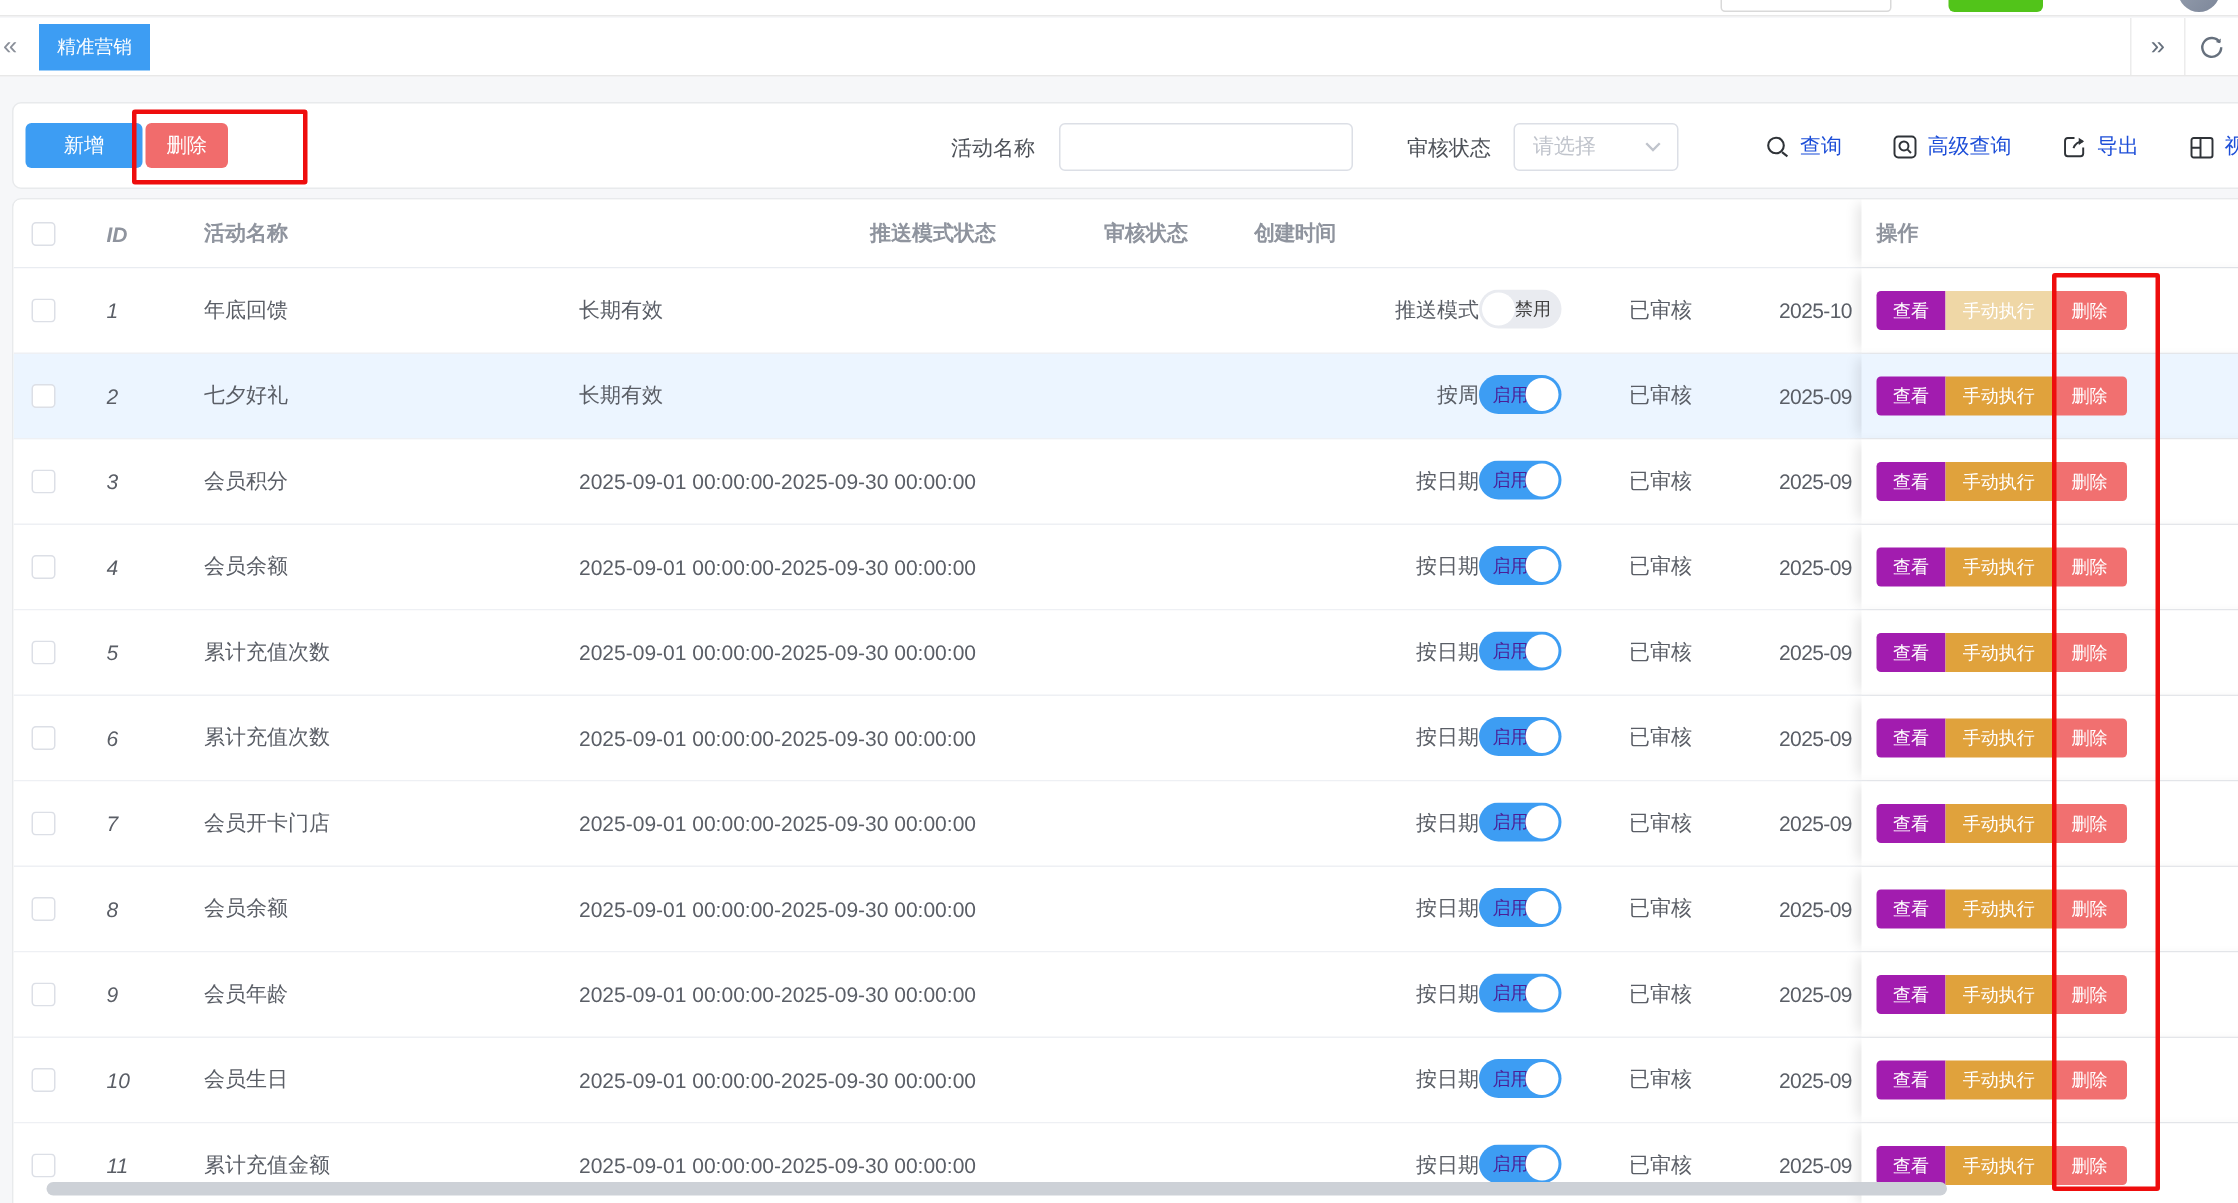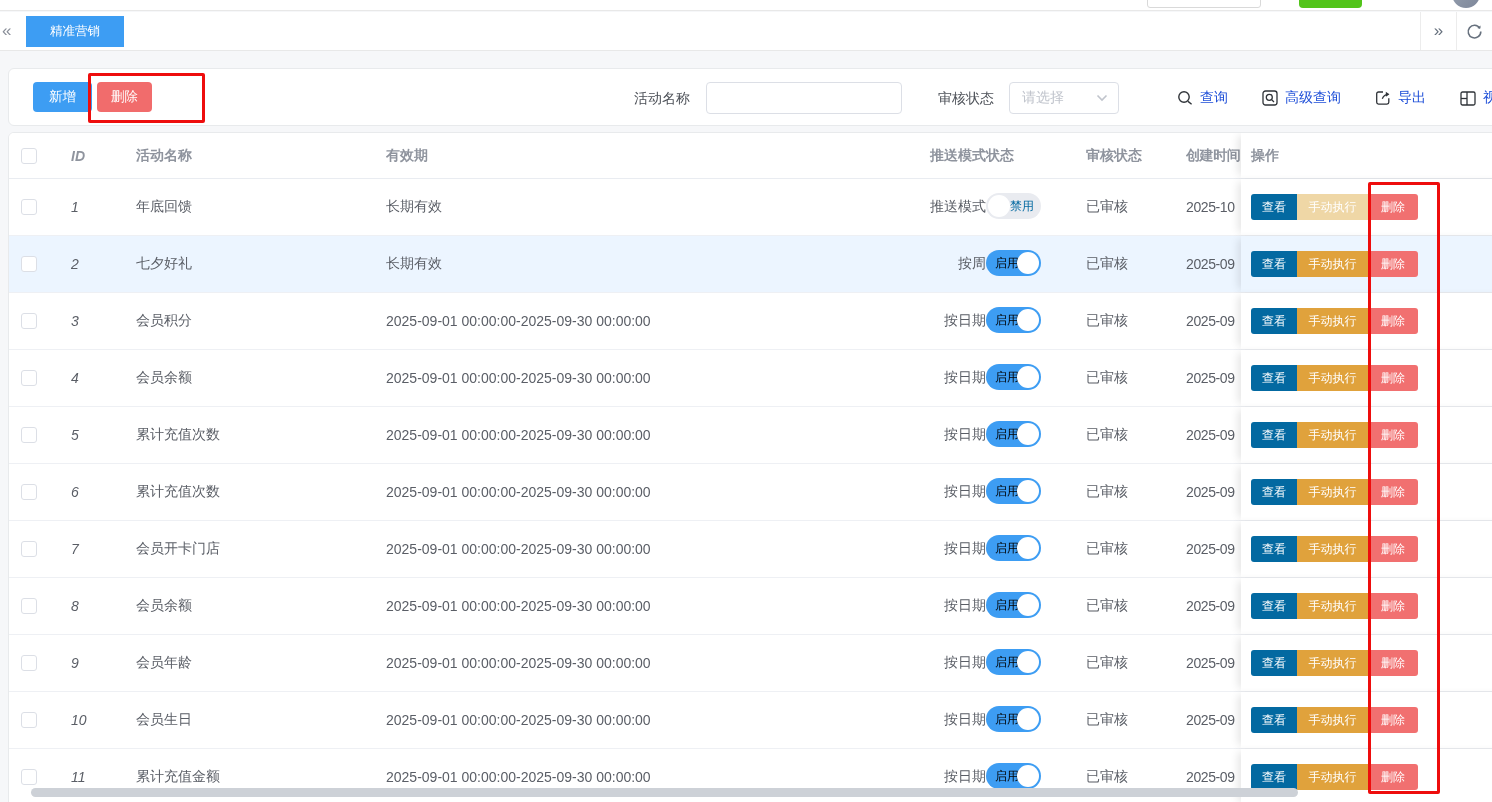--- a/index.html
+++ b/index.html
@@ -14,35 +14,35 @@
   .topbar-green-btn { position:absolute; left:1299px; top:-13px; width:63px; height:21px;
     border-radius:4px; background:#52c41a; border:none; }
   .topbar-avatar { position:absolute; left:1452px; top:-20px; width:28px; height:28px;
     border-radius:50%; background:linear-gradient(135deg,#9aa3b2,#7c8699); }
 
   
   .tabbar { position:absolute; left:0; top:12px; width:1492px; height:39px; background:#fff;
     border-bottom:1px solid #e8e8e8; display:flex; align-items:center; z-index:5; }
   .collapse-left { width:24px; text-align:left; padding-left:2px; color:#8a8f99; font-size:17px; cursor:pointer; }
   .tab-active { margin-left:2px; background:#3d9df3; color:#fff; font-size:12.5px;
-    height:31px; line-height:31px; padding:0 24px; cursor:pointer; }
+    height:31px; line-height:31px; padding:0 12px; cursor:pointer; }
   .tabbar-right { margin-left:auto; display:flex; height:100%; align-items:stretch; }
   .tabbar-ctl { width:36px; display:flex; align-items:center; justify-content:center;
     border-left:1px solid #ececec; color:#66707d; font-size:17px; cursor:pointer; }
 
   
   .card { position:absolute; background:#fff; border:1px solid #e8eaec; }
   .card-toolbar { left:8px; top:68px; width:1496px; height:58px; border-radius:6px; }
   .card-table   { left:8px; top:132px; width:1496px; height:680px; border-radius:6px 6px 0 0; overflow:hidden; }
 
   
   .btn { border:none; border-radius:4px; color:#fff; font-size:13.5px; cursor:pointer;
     height:30px; display:inline-flex; align-items:center; justify-content:center;
     font-family:inherit; }
-  .btn-add    { position:absolute; left:24px; top:13px; width:59px; background:#3d9df3;text-align:center; }
+  .btn-add    { position:absolute; left:8px; top:13px; width:78px; background:#3d9df3;text-align:center; }
   .btn-del    { position:absolute; left:88px; top:13px; width:55px; background:#f16c6c; }
 
   .filter-label { position:absolute; top:21px; font-size:14px; color:#4d5158; }
   .lbl-activity { left:625px; }
   .lbl-audit    { left:929px; }
   .input-activity { position:absolute; left:697px; top:13px; width:196px; height:32px;
     border:1px solid #dcdfe6; border-radius:4px; font-size:14px; padding:0 10px; color:#303133;
     font-family:inherit; }
   .select-audit { position:absolute; left:1000px; top:13px; width:110px; height:32px;
     border:1px solid #dcdfe6; border-radius:4px; background:#fff; display:flex; align-items:center;
@@ -74,36 +74,36 @@
     background:#fff; display:inline-block; cursor:pointer; }
 
   
   .ops { position:absolute; left:1232px; top:0; bottom:0; width:272px; background:inherit;
     display:flex; align-items:center; padding-left:10px;
     box-shadow:-6px 0 8px -3px rgba(0,0,0,0.10); background:#fff; }
   .t-row.highlight .ops { background:#ecf5ff; }
   .ops-head { font-weight:700; color:#8f949e; }
   .ops button { height:26px; border:none; color:#fff; font-size:12px; cursor:pointer;
     font-family:inherit; border-radius:3px; }
-  .btn-view   { width:46px; background:#0369a1; border-radius:3px 0 0 3px !important; }
+  .btn-view   { width:46px; background:#a21caf; border-radius:3px 0 0 3px !important; }
   .btn-manual { width:71px; background:#e0a23c; border-radius:0 !important; }
   .btn-delete { width:50px; background:#f17070; border-radius:0 3px 3px 0 !important; }
   .t-row.manual-disabled .btn-manual { background:#efd7a6; }
 
   
   .toggle { width:55px; height:26px; border-radius:13px; display:inline-flex; align-items:center;
     position:relative; cursor:pointer; }
   .t-row.on  .toggle { background:#3d9df3; }
   .t-row.off .toggle { background:#e9ebf0; }
   .toggle .knob { width:22px; height:22px; border-radius:50%; background:#fff; position:absolute; top:2px; }
   .toggle-label { font-size:12px; position:absolute; top:5px; }
   .t-row.on  .knob { right:2px; }
-  .t-row.on  .toggle-label { left:9px; color:#000000; }
+  .t-row.on  .toggle-label { left:9px; color:#4c1d95; }
   .t-row.off .knob { left:2px; }
-  .t-row.off .toggle-label { right:7px; color:#0369a1; }
+  .t-row.off .toggle-label { right:7px; color:#404040; }
 
   
   .hscroll-thumb { position:absolute; left:22px; top:655px; width:1267px; height:9px;
     border-radius:5px; background:#cdd1d7; z-index:6; cursor:pointer; }
 
   
   .annotation { position:absolute; border:3px solid #ee0d0d; border-radius:2px;
     z-index:20; pointer-events:none; background:transparent; }
   .annotation-1 { left:88px; top:73px; width:117px; height:50px; }
   .annotation-2 { left:1368px; top:182px; width:72px; height:612px; }
@@ -182,21 +182,20 @@
   </div>
 </div>
 
 <div class="card card-table">
   <div class="t-head">
     <div class="cell cell-check">
         <span class="checkbox"></span>
       </div>
     <div class="cell cell-id">ID</div>
     <div class="cell cell-name">活动名称</div>
-    <div class="cell cell-validity">有效期</div>
     <div class="cell cell-push">推送模式</div>
     <div class="cell cell-status">状态</div>
     <div class="cell cell-audit">审核状态</div>
     <div class="cell cell-created">创建时间</div>
     <div class="ops ops-head">操作</div>
   </div>
   <div>
   <div class="t-row off manual-disabled">
     <div class="cell cell-check">
           <span class="checkbox"></span>

